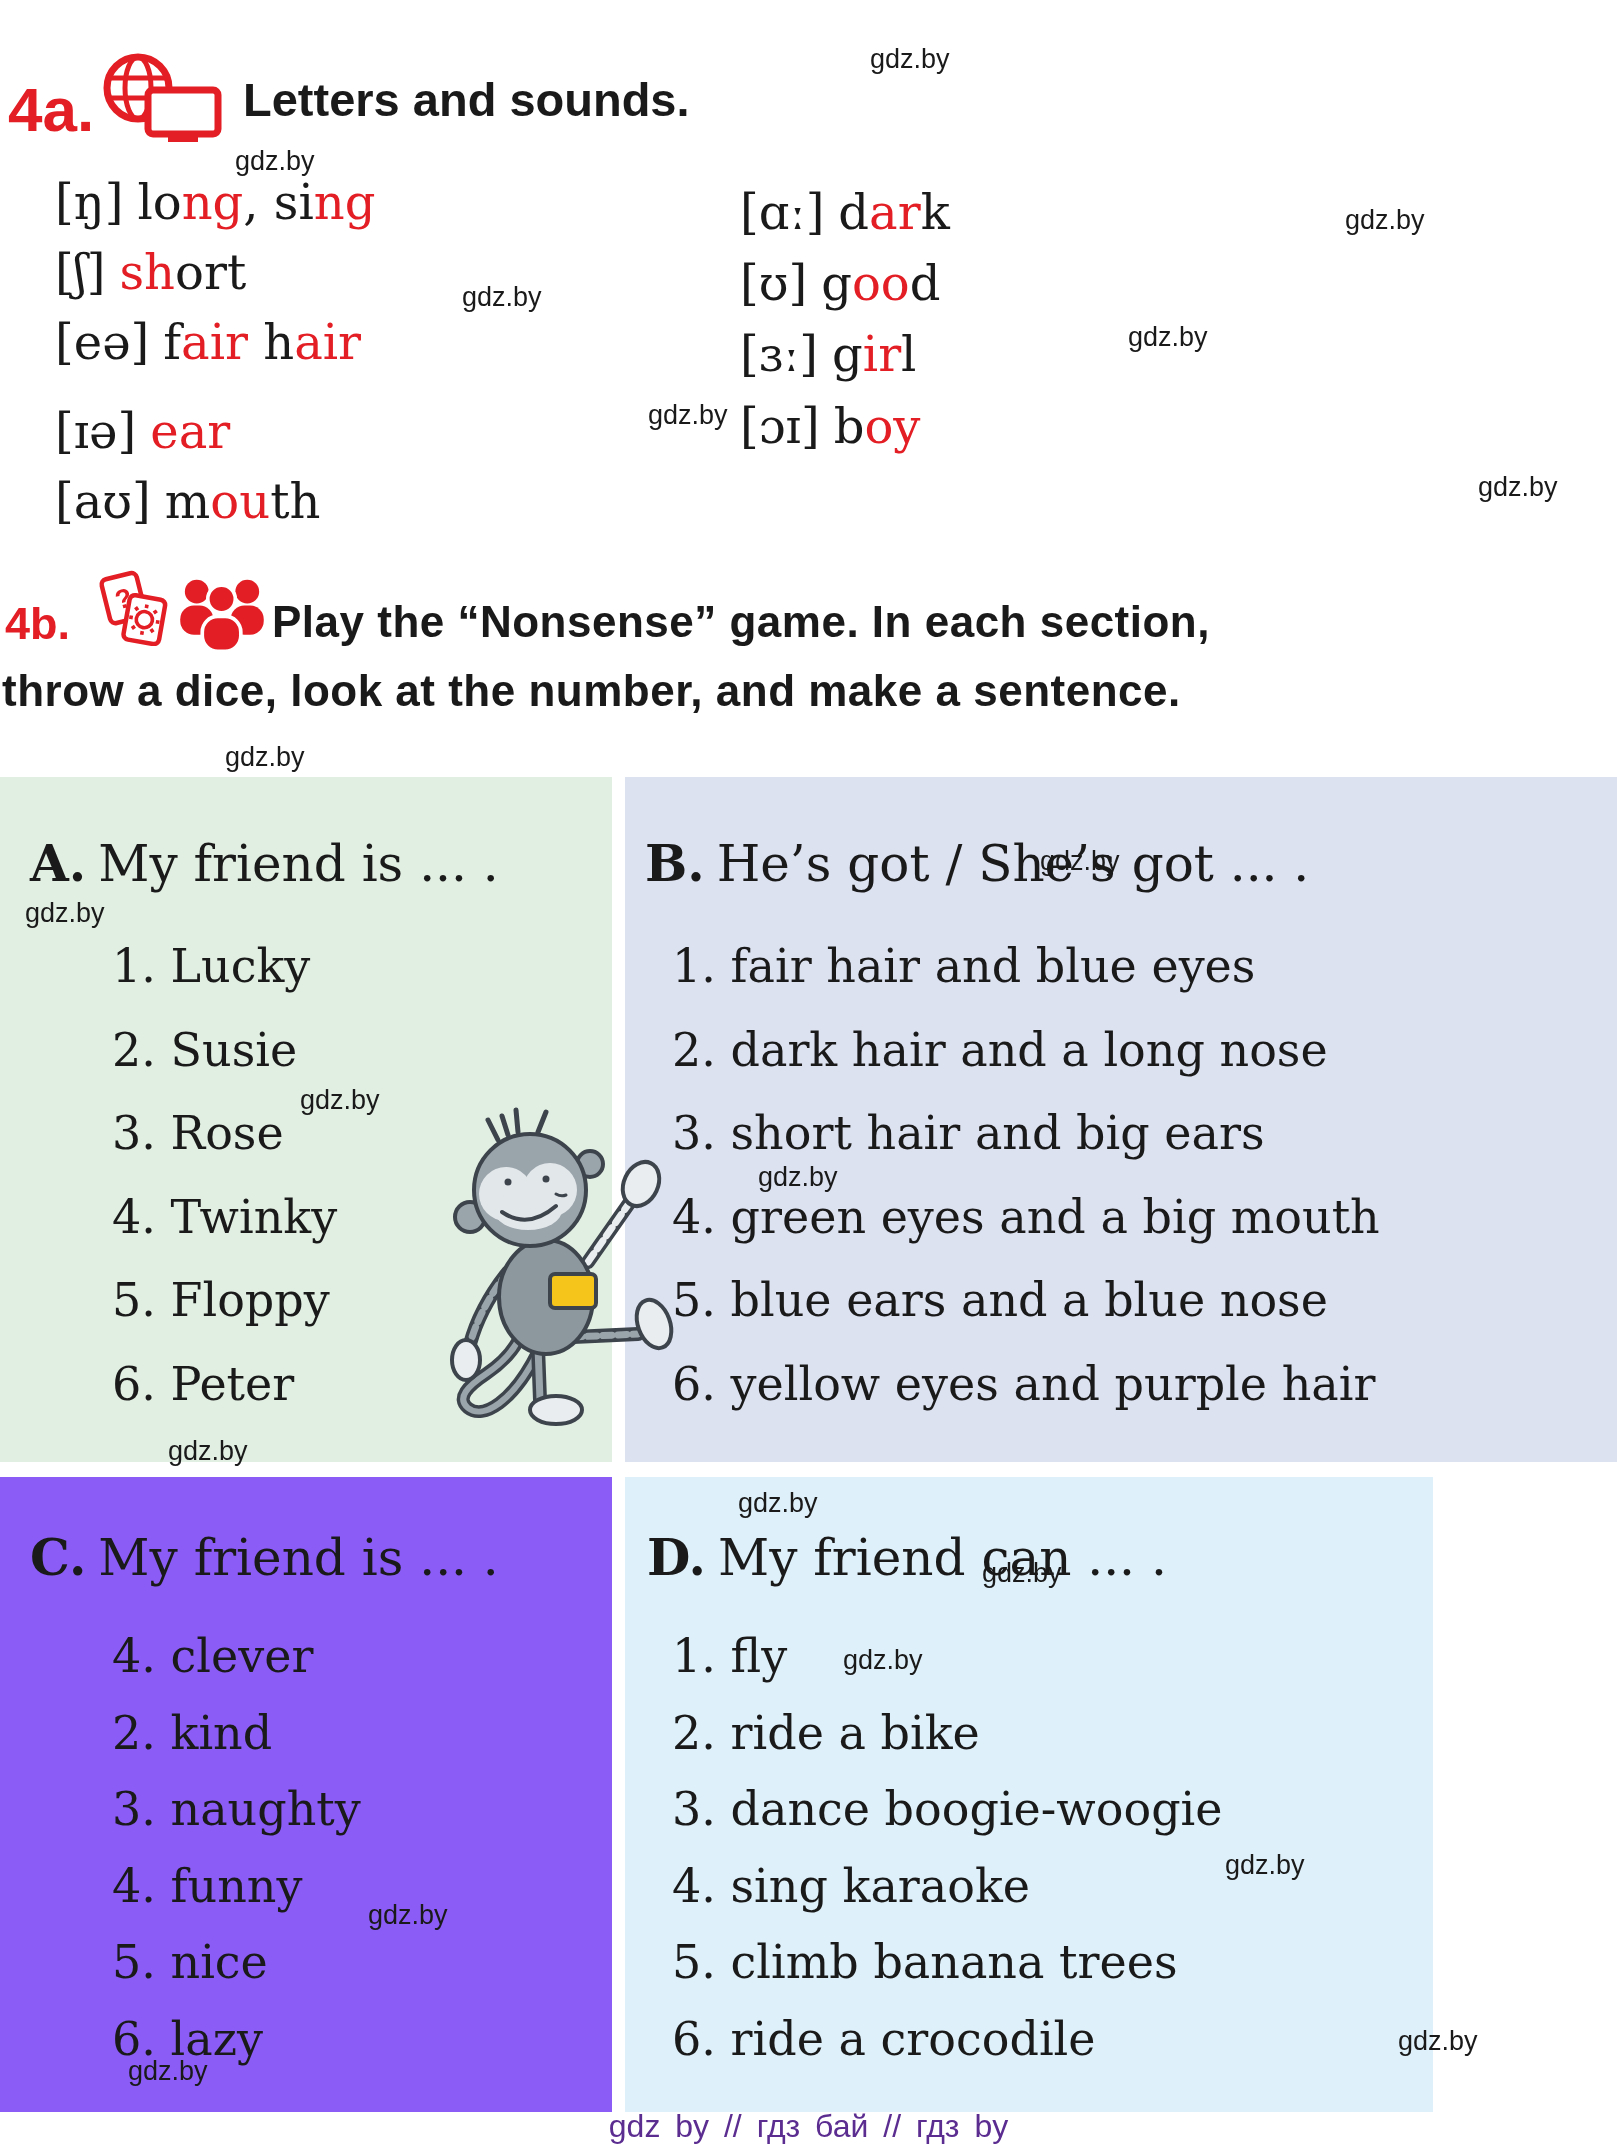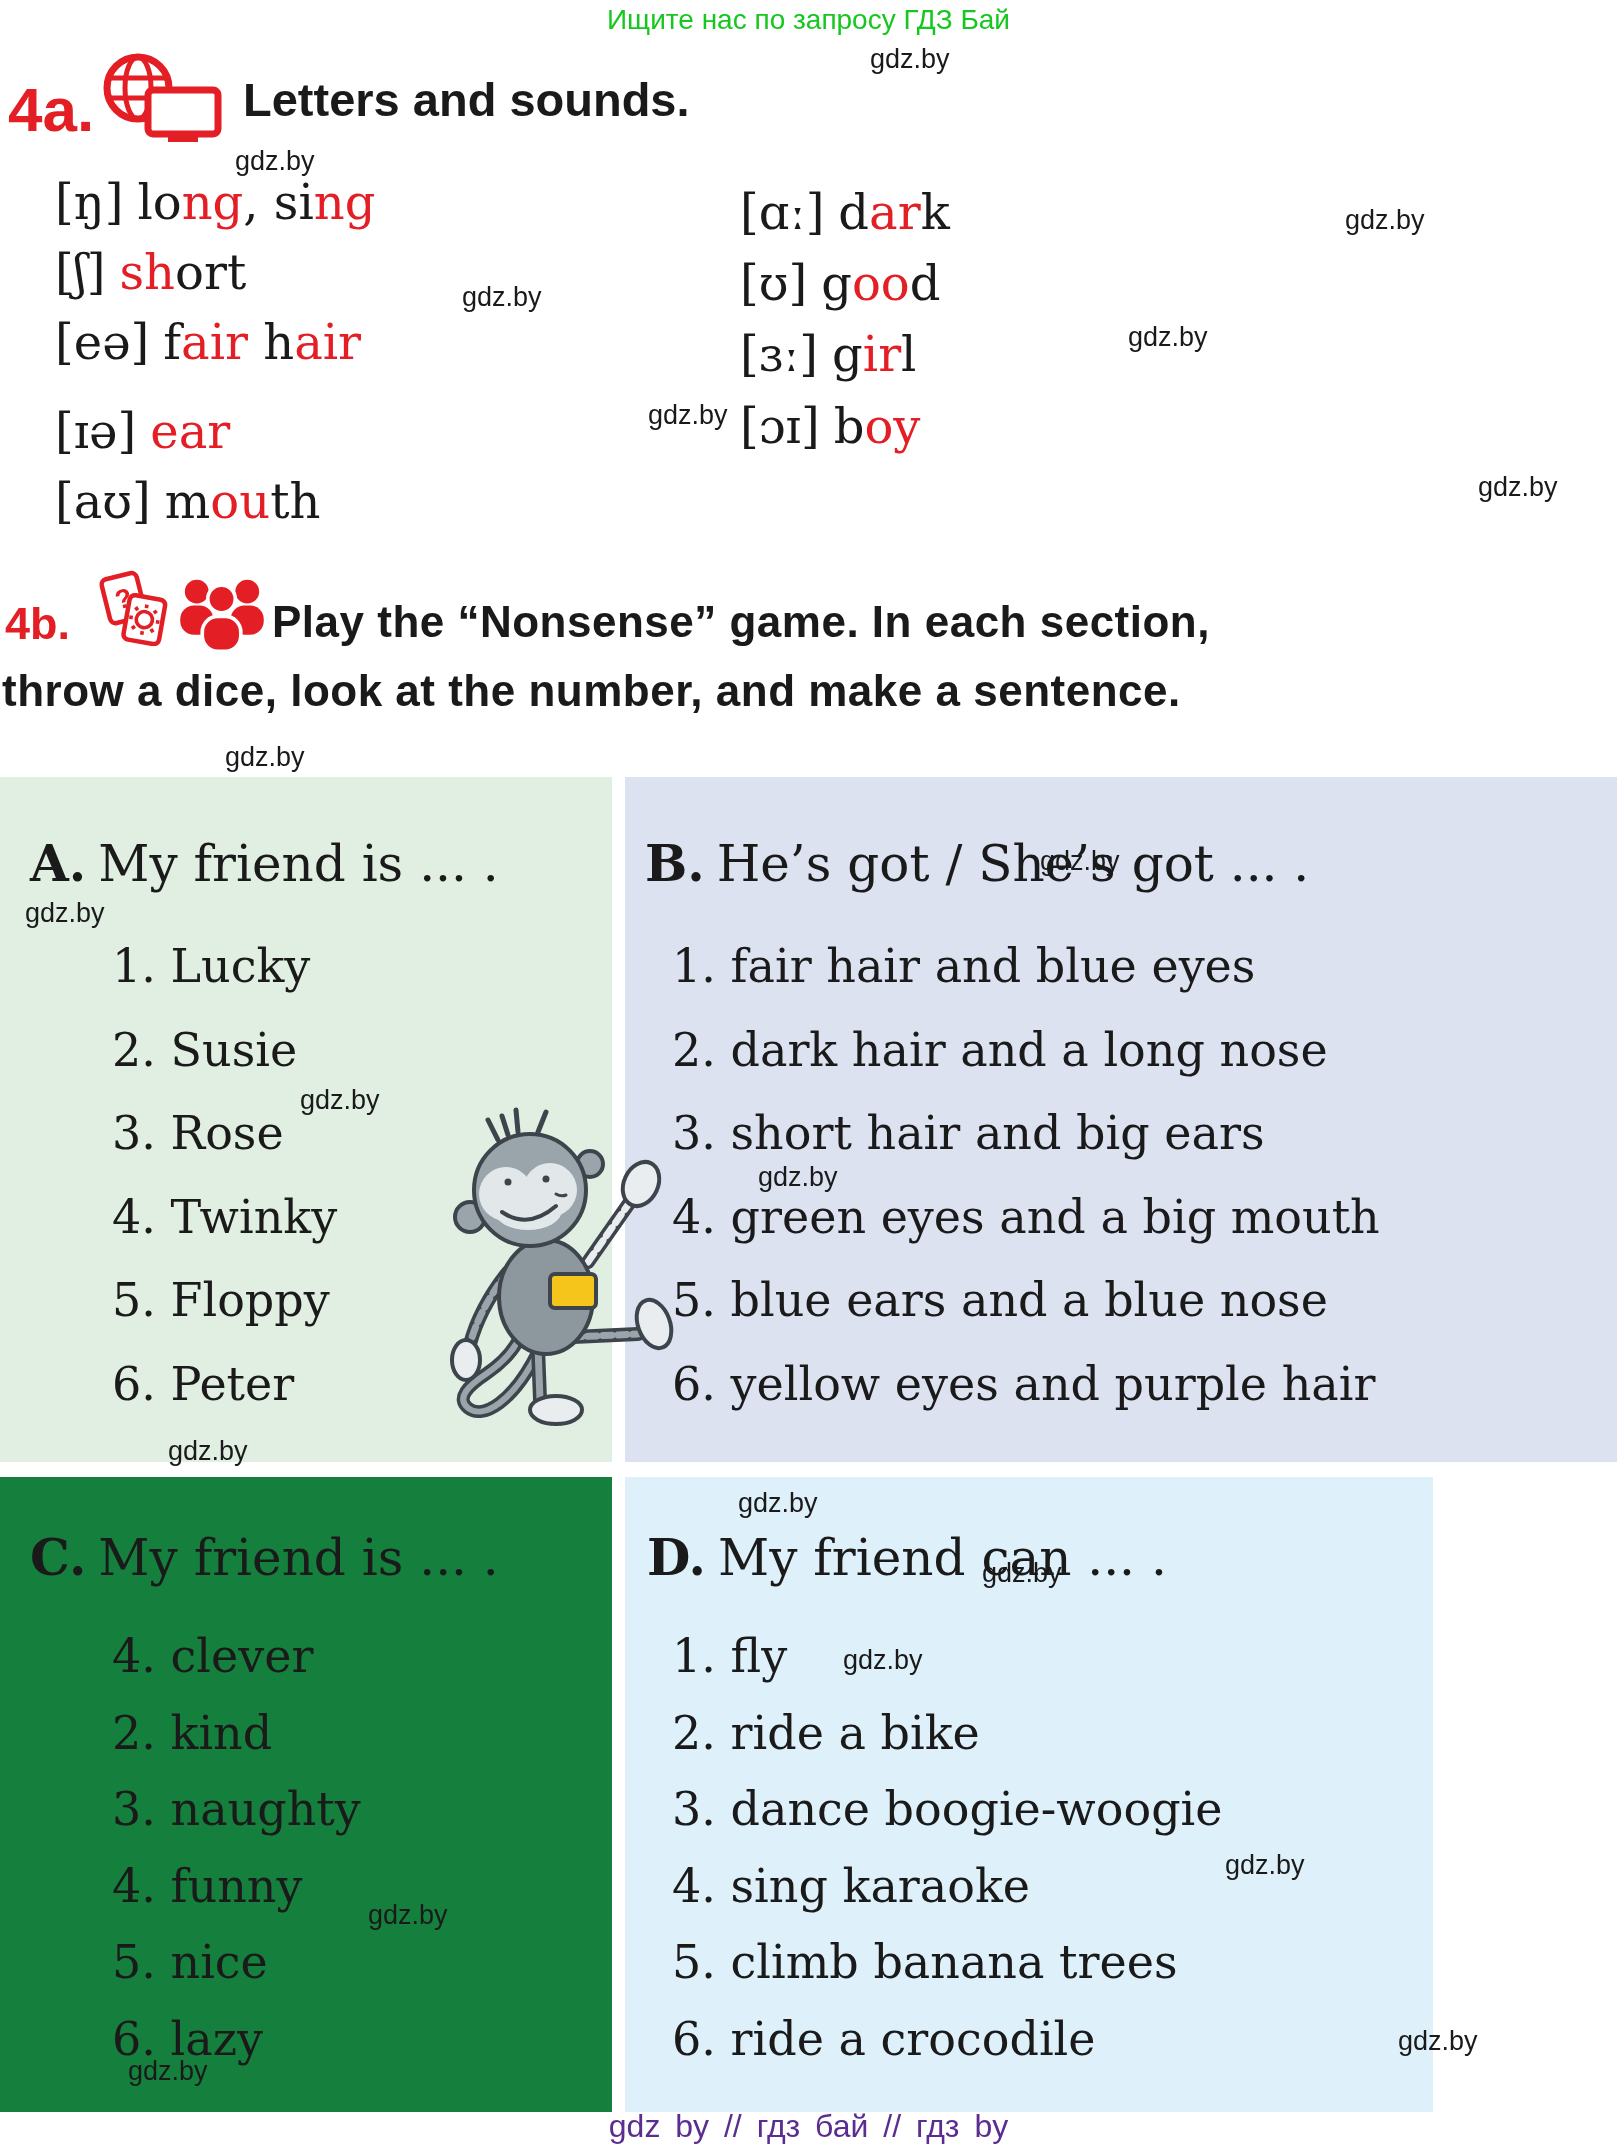--- a/index.html
+++ b/index.html
@@ -64,21 +64,20 @@
 
   
   #footer{position:absolute;top:2108px;left:0;width:100%;text-align:center;
           font-size:32px;font-weight:500;word-spacing:6px;}
 </style>
 </head>
 <body>
 
 <div id="page">
 
-  <div id="banner" style="color: rgb(21, 199, 31);">Ищите нас по запросу ГДЗ Бай</div>
 
   <div id="ex4a-number" class="ex-number" style="color:#e31e24;">4a.</div>
   <span id="ex4a-icon">
     <svg width="130" height="92" viewBox="0 0 130 92">
       <g fill="none" stroke="#e31e24">
         <circle cx="40" cy="38" r="31" stroke-width="7"></circle>
         <ellipse cx="40" cy="38" rx="13" ry="31" stroke-width="5"></ellipse>
         <path d="M12 28 h56 M12 48 h56" stroke-width="5"></path>
         <rect x="50" y="40" width="70" height="44" rx="5" fill="#ffffff" stroke-width="7"></rect>
         <path d="M85 84 v6 M70 90 h30" stroke-width="6"></path>
@@ -157,21 +156,21 @@
     <ul class="sec-items">
         <li>1. fair hair and blue eyes</li>
         <li>2. dark hair and a long nose</li>
         <li>3. short hair and big ears</li>
         <li>4. green eyes and a big mouth</li>
         <li>5. blue ears and a blue nose</li>
         <li>6. yellow eyes and purple hair</li>
       </ul>
   </div>
 
-  <div id="sec-c" class="game-section" style="background: #15803d;">
+  <div id="sec-c" class="game-section" style="background: #8b5cf6;">
     <div class="sec-head">
       <span class="sec-label">C.</span><span>My friend is ... .</span>
     </div>
     <ul class="sec-items">
         <li>4. clever</li>
         <li>2. kind</li>
         <li>3. naughty</li>
         <li>4. funny</li>
         <li>5. nice</li>
         <li>6. lazy</li>

